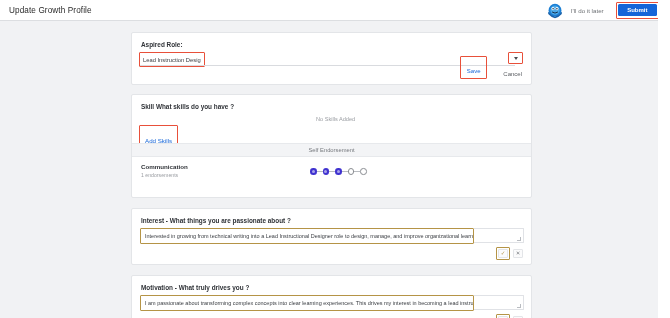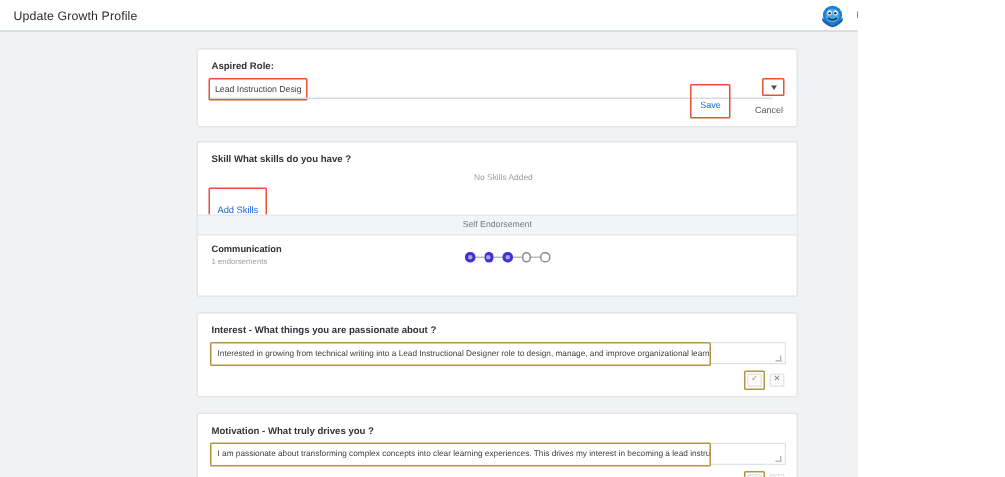--- a/index.html
+++ b/index.html
@@ -7,23 +7,23 @@
   html, body {
     width: 670px;
     height: 318px;
     overflow: hidden;
     background: #ffffff;
     font-family: "Liberation Sans", sans-serif;
   }
 
   #app {
     position: relative;
-    width: 572px;
+    width: 658px;
     height: 318px;
-    background: #0f766e;
+    background: #ef4444;
     overflow: hidden;
   }
 
   
   .topbar {
     position: absolute;
     top: 0; left: 0;
     width: 670px;
     height: 21px;
     background: #ffffff;

